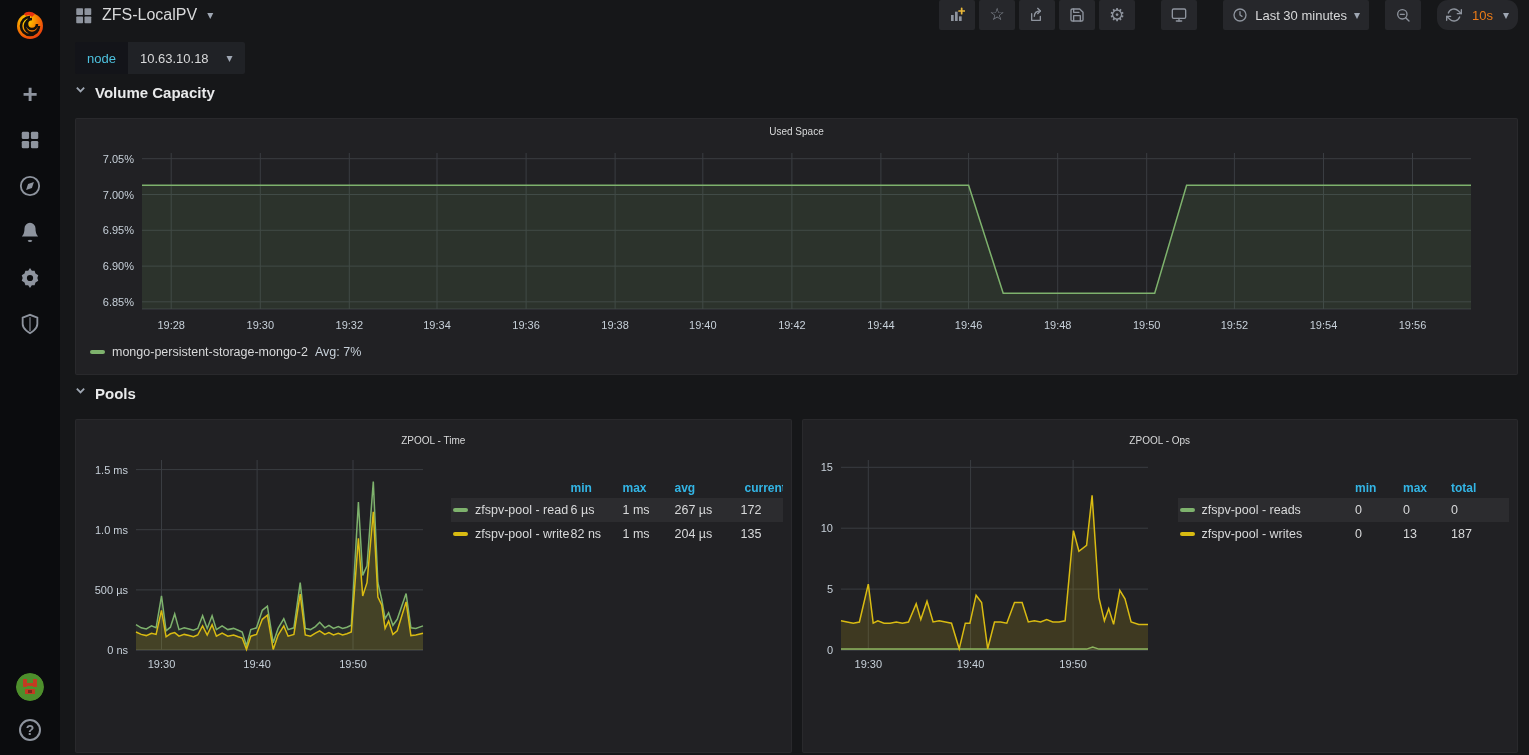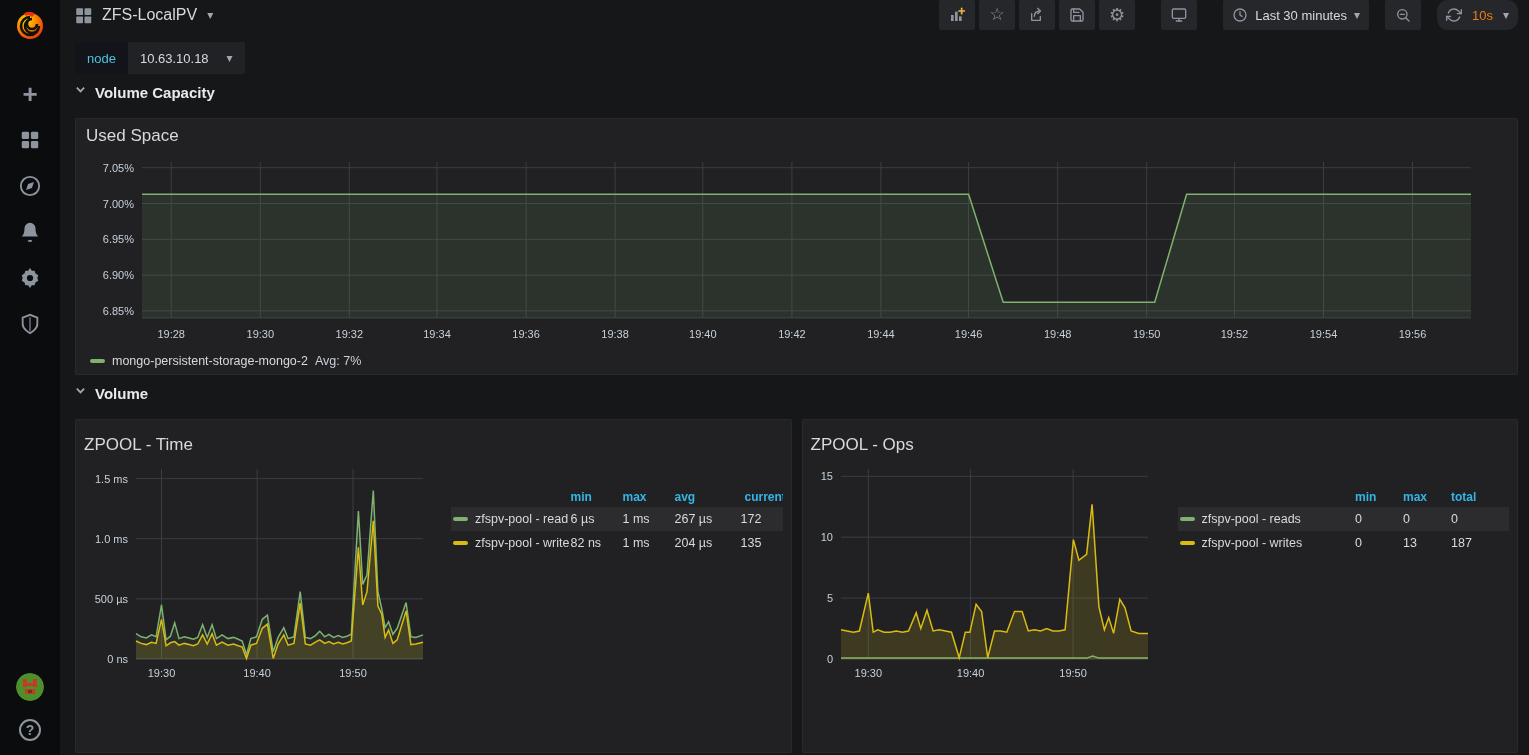--- a/index.html
+++ b/index.html
@@ -47,21 +47,21 @@
                font-size:13px; color:#4dc1de; border-radius:2px 0 0 2px; }
   .var-value { height:32px; background:#202226; display:flex; align-items:center; gap:18px;
                padding:0 12px; font-size:13px; color:#d8d9da; cursor:pointer; border-radius:0 2px 2px 0; }
 
   .section-head { height:28px; display:flex; align-items:flex-start; gap:9px; cursor:pointer;
                   margin:4px 0 6px 0; }
   .section-head svg { width:11px; height:11px; stroke:#9fa7b3; fill:none; stroke-width:2; }
   .section-title { font-size:15px; font-weight:bold; color:#e9eaeb; }
 
   .panel { background:#212124; border:1px solid rgba(255,255,255,0.04); border-radius:2px; }
-  .panel-title { font-size:17px; font-weight:500; color:#d8d9da;
+  .panel-title { text-align:center; font-size:10px; font-weight:500; color:#d8d9da;
                  padding:7px 0 2px 0; cursor:pointer; }
   .panel-us { height:257px; margin-bottom:10px; padding:0 10px; }
   .us-legend { display:flex; align-items:center; gap:7px; margin:4px 0 0 4px; font-size:12.5px; }
   .swatch { display:inline-block; width:15px; height:4px; border-radius:2px; flex-shrink:0; }
   .us-avg { color:#c7d0d9; }
 
   .pools-row { display:flex; gap:10px; margin-bottom:10px; }
   .panel-pool { flex:1; height:334px; padding:8px 8px; overflow:hidden; }
   .pool-body { display:flex; }
   .pool-legend { flex:1; margin:30px 0 0 22px; overflow:hidden; font-size:12.5px; }
@@ -300,21 +300,21 @@
         <i class="swatch" style="background: rgb(126, 178, 109);"></i>
         <span>mongo-persistent-storage-mongo-2</span>
         <span class="us-avg">Avg: 7%</span>
       </div>
     </div>
 
     <div class="section-head">
       <svg viewBox="0 0 12 12">
           <polyline points="2 4 6 8 10 4"></polyline>
         </svg>
-      <span class="section-title">Volume</span>
+      <span class="section-title">Pools</span>
     </div>
 
     <div class="pools-row">
 
       <div class="panel panel-pool">
         <div class="panel-title">ZPOOL - Time</div>
         <div class="pool-body">
           <svg class="chart" id="chart1" width="345" height="228">
               <line class="grid" x1="52" x2="339" y1="21.6" y2="21.6"></line>
               <text class="tick ty" x="44" y="25.6">1.5 ms</text>

